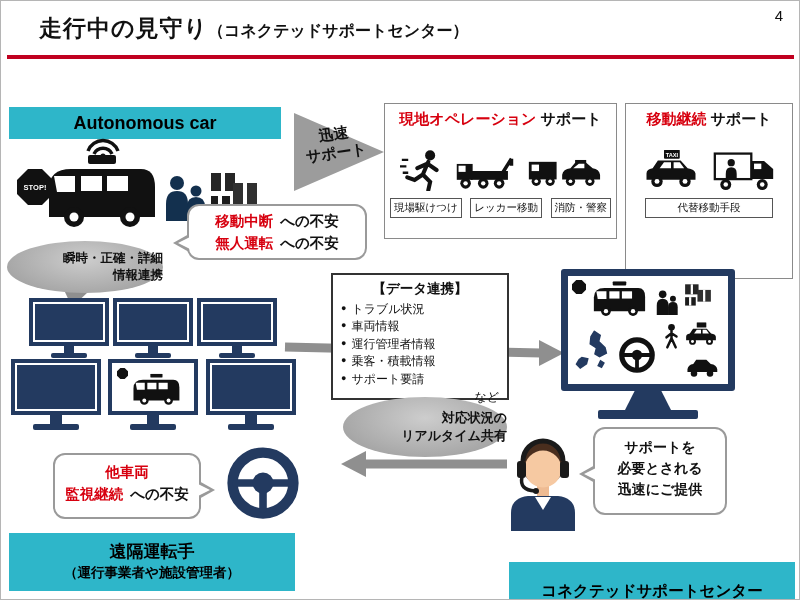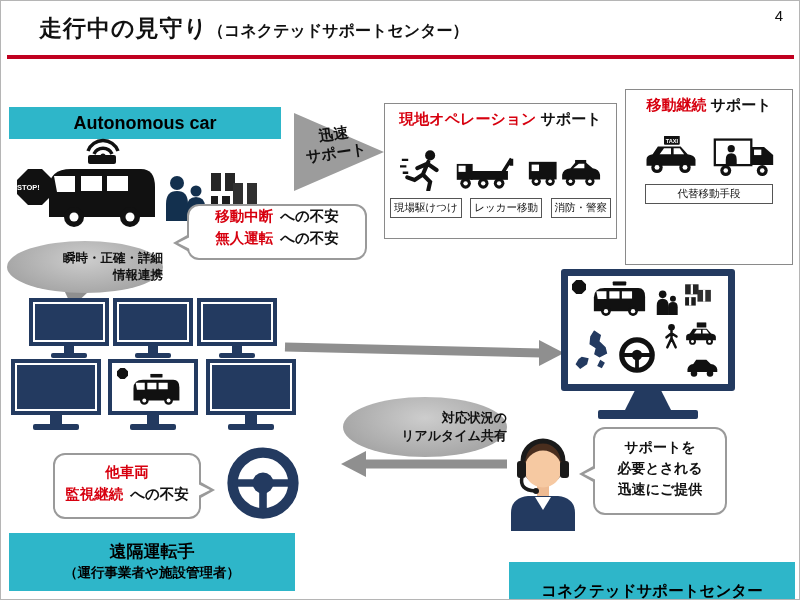--- a/index.html
+++ b/index.html
@@ -33,21 +33,21 @@
   .monitor{position:absolute;z-index:3}
   .mon-screen{border:4px solid #233a60;background:#233a60;box-shadow:inset 0 0 0 2px #fff}
   .mon-screen.light{background:#fff;box-shadow:inset 0 0 0 2px #fff;position:relative;overflow:hidden}
   .mon-neck{background:#233a60;margin:0 auto}
   .mon-base{background:#233a60;margin:0 auto;border-radius:2px}
   .bigmon-screen{border:7px solid #233a60;background:#fff;border-radius:3px;position:relative;overflow:hidden}
   .bigmon-neck{width:46px;height:20px;background:#233a60;margin:-1px auto 0;clip-path:polygon(22% 0,78% 0,100% 100%,0 100%)}
   .bigmon-base{width:100px;height:9px;background:#233a60;margin:0 auto;border-radius:2px}
   .fast-arrow{left:293px;top:112px;width:90px;height:78px;background:#9c9c9c;clip-path:polygon(0 0,100% 50%,0 100%);z-index:2}
   .fast-text{left:294px;top:124px;width:80px;text-align:center;font-size:15px;font-weight:bold;line-height:1.25;transform:rotate(-8deg);z-index:3}
-  .stoptext{position:absolute;color:#fff;font-weight:bold;width:100%}
+  .stoptext{position:absolute;color:#fff;font-weight:bold;text-align:center;width:100%}
 </style>
 </head>
 <body>
 
 <svg width="0" height="0" style="position:absolute" aria-hidden="true">
   <defs>
     <symbol id="sym-van" viewBox="0 0 120 80">
       <rect x="47" y="0" width="28" height="9" rx="2" fill="#111"></rect>
       <path d="M8 62 L8 34 Q8 14 30 14 L100 14 Q114 14 114 32 L114 62 Z" fill="#111"></path>
       <polygon points="13,21 34,21 34,37 16,37" fill="#fff"></polygon>
@@ -221,40 +221,40 @@
           <use href="#sym-emergency"></use>
         </svg>
     </div>
     <div class="sb-tags">
       <span class="tag">現場駆けつけ</span>
       <span class="tag">レッカー移動</span>
       <span class="tag">消防・警察</span>
     </div>
   </div>
 
-  <div class="supportbox" style="left:624px;top:88px;width:168px;height:176px">
+  <div class="supportbox" style="left:624px;top:102px;width:168px;height:176px">
     <div class="sb-head">
       <span class="red">移動継続</span>
       <span>サポート</span>
     </div>
     <div class="sb-icons">
       <svg style="width:56px;height:46px" viewBox="0 0 64 46">
         <use href="#sym-taxi"></use>
         <text x="33" y="8" text-anchor="middle" font-size="6.5" fill="#fff" font-weight="bold">TAXI</text>
       </svg>
       <svg style="width:62px;height:46px" viewBox="0 0 68 48">
           <use href="#sym-truck"></use>
         </svg>
     </div>
     <div class="sb-tags" style="justify-content:center">
       <span class="tag" style="width:128px;text-align:center">代替移動手段</span>
     </div>
   </div>
 
-  <div class="bubble" style="left:186px;top:203px;width:180px;height:56px;font-size:14.5px;">
+  <div class="bubble" style="left:186px;top:203px;width:180px;height:56px;font-size:14.5px;padding-top:5px">
     <span class="tail tail-l-out" style="top:28px"></span>
     <span class="tail tail-l-in" style="top:31px"></span>
     <div>
       <span class="red">移動中断</span>
       <span style="margin-left:3px">への不安</span>
     </div>
     <div>
       <span class="red">無人運転</span>
       <span style="margin-left:3px">への不安</span>
     </div>
@@ -296,20 +296,29 @@
     </div>
     <div class="mon-neck" style="width:12px;height:9px"></div>
     <div class="mon-base" style="width:46px;height:6px"></div>
   </div>
   <div class="monitor" style="left:205px;top:358px;width:90px;z-index:4">
     <div class="mon-screen" style="height:56px"></div>
     <div class="mon-neck" style="width:12px;height:9px"></div>
     <div class="mon-base" style="width:46px;height:6px"></div>
   </div>
 
+  <div class="databox" style="left:330px;top:272px;width:178px;height:127px">
+    <div class="db-title">【データ連携】</div>
+    <div class="db-item">トラブル状況</div>
+    <div class="db-item">車両情報</div>
+    <div class="db-item">運行管理者情報</div>
+    <div class="db-item">乗客・積載情報</div>
+    <div class="db-item">サポート要請</div>
+    <div class="db-etc">など</div>
+  </div>
 
   <div class="monitor" style="left:560px;top:268px;width:174px">
     <div class="bigmon-screen" style="width:174px;height:122px">
       <svg class="abs" style="left:4px;top:4px;width:14px;height:14px" viewBox="0 0 36 36">
           <use href="#sym-stop"></use>
         </svg>
       <svg class="abs" style="left:22px;top:5px;width:58px;height:39px" viewBox="0 0 120 80">
           <use href="#sym-van"></use>
         </svg>
       <svg class="abs" style="left:88px;top:14px;width:22px;height:26px;color:#111" viewBox="0 0 40 48">

